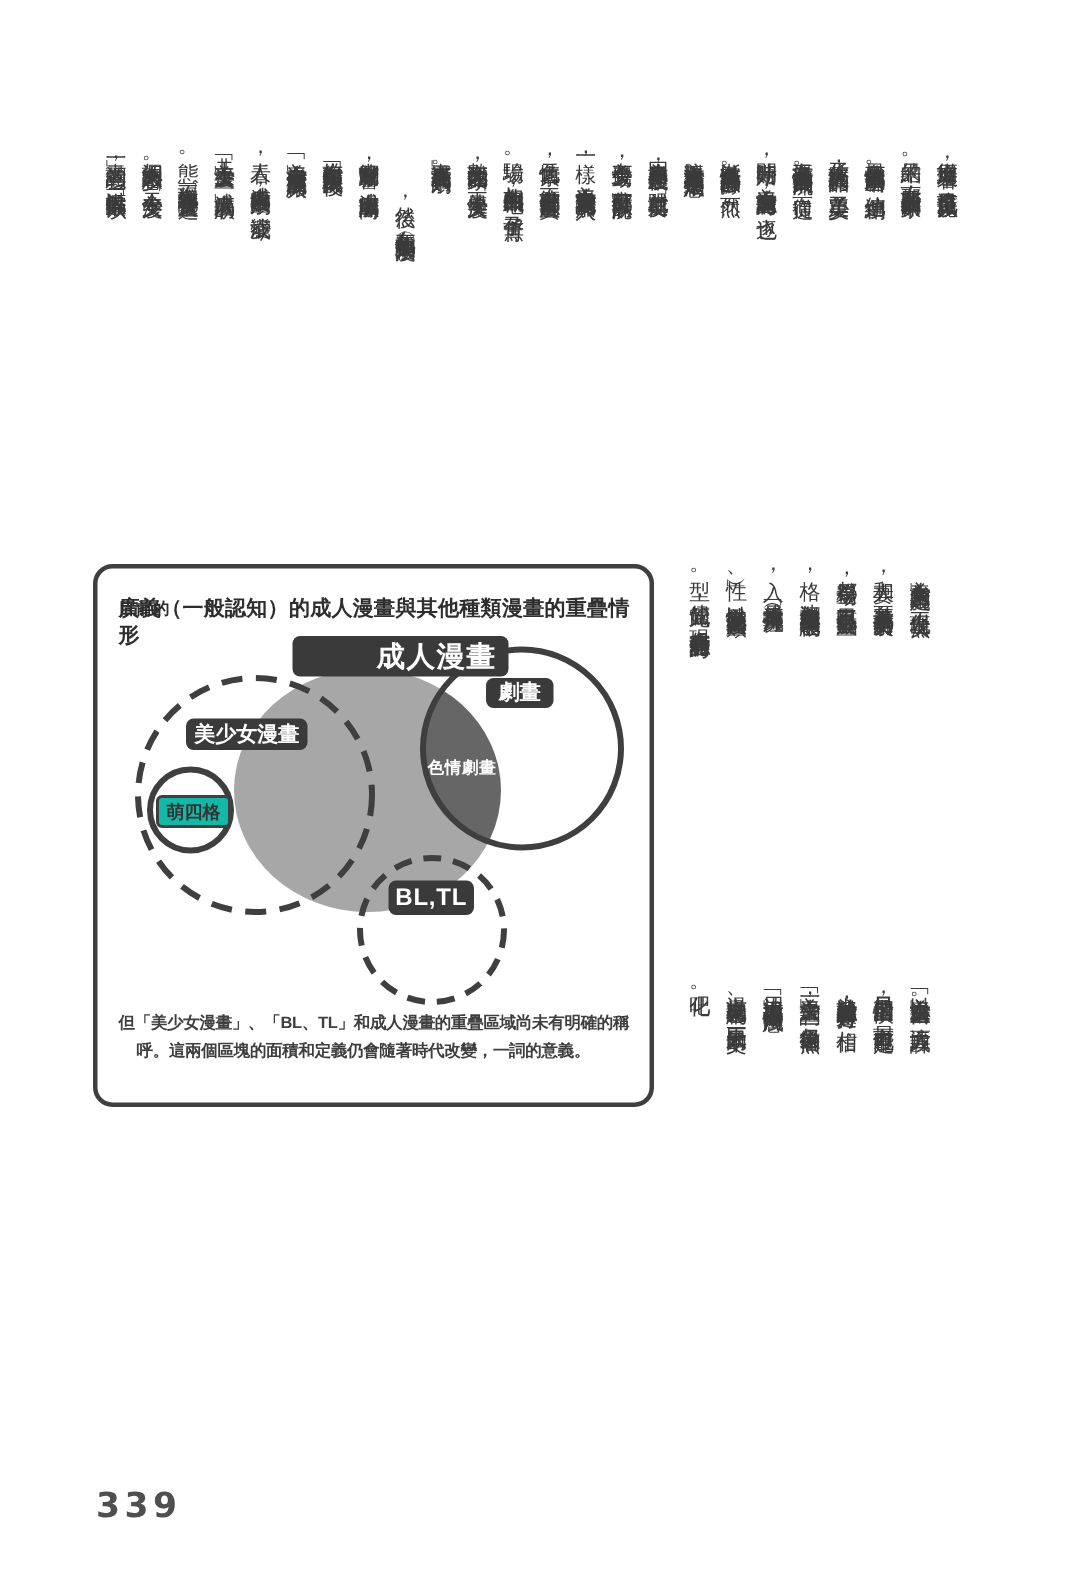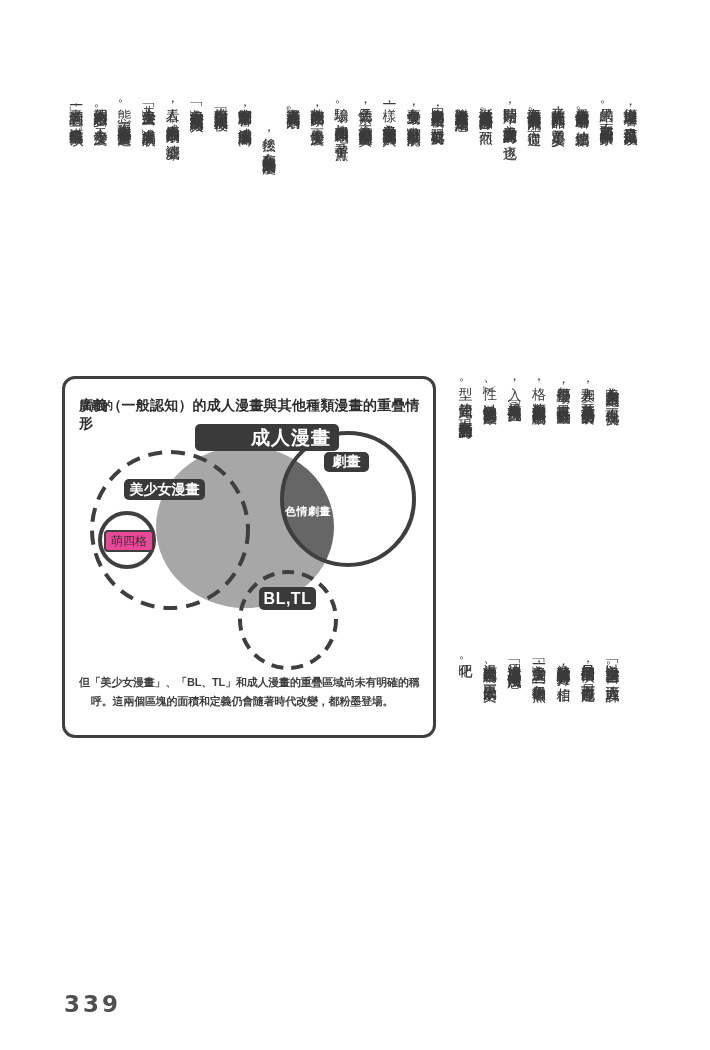--- a/index.html
+++ b/index.html
@@ -47,22 +47,22 @@
   }
   #label-adult{left:130px;top:45px;width:96px;height:27px;font-size:19px;letter-spacing:1px;padding-left:48px;}
   #label-gekiga{left:259px;top:73px;width:45px;height:20px;font-size:14px;}
   #label-bishoujo{left:59px;top:100px;width:81px;height:21px;font-size:14px;}
   #label-bltl{left:194px;top:208px;width:57px;height:23px;font-size:16px;letter-spacing:0.5px;}
   #label-erogekiga{
     position:absolute;left:212px;top:125px;width:54px;text-align:right;
     color:#fff;font-size:11px;font-weight:bold;letter-spacing:0.5px;
   }
   #label-moe{
-    position:absolute;left:39px;top:151px;width:46px;height:18px;background:#ec4899;
-    border:2.5px solid var(--outline);border-radius:4px;color:#333;font-size:12px;font-weight:normal;
+    position:absolute;left:39px;top:151px;width:46px;height:18px;background:#14b8a6;
+    border:2.5px solid var(--outline);border-radius:4px;color:#333;font-size:12px;font-weight:bold;
     display:flex;align-items:center;justify-content:center;
   }
   #footnote{
     position:absolute;left:14px;top:294px;width:352px;
     font-size:11px;line-height:18.5px;color:#3f3f3f;letter-spacing:-0.2px;font-weight:bold;
   }
   #footnote .fn-line:not(:first-child){padding-left:12px;}
 
   #page-number{
     position:absolute;left:64px;top:991px;font-family:"DejaVu Sans", sans-serif;
@@ -127,21 +127,21 @@
 
   <div id="label-adult" class="dlabel">成人漫畫</div>
   <div id="label-gekiga" class="dlabel">劇畫</div>
   <div id="label-bishoujo" class="dlabel">美少女漫畫</div>
   <div id="label-erogekiga">色情劇畫</div>
   <div id="label-moe">萌四格</div>
   <div id="label-bltl" class="dlabel">BL,TL</div>
 
   <div id="footnote">
       <div class="fn-line">但「美少女漫畫」、「BL、TL」和成人漫畫的重疊區域尚未有明確的稱</div>
-      <div class="fn-line">呼。這兩個區塊的面積和定義仍會隨著時代改變，都粉墨登場。</div>
+      <div class="fn-line">呼。這兩個區塊的面積和定義仍會隨著時代改變，一詞的意義。</div>
     </div>
 </div>
 
 <div id="mid-band" class="vband">
     <div class="vcol">美少女為主角」的定義：不僅出現熟女</div>
     <div class="vcol">和人妻，甚至連女人都不是的女裝男子</div>
     <div class="vcol">都粉墨登場，畫風也不再限於動畫風</div>
     <div class="vcol">格，連類似劇畫的寫實風作品也被納</div>
     <div class="vcol">入，成長為重視「實用性（可尻</div>
     <div class="vcol">性）」、以性愛為主體的巨大漫畫類</div>

